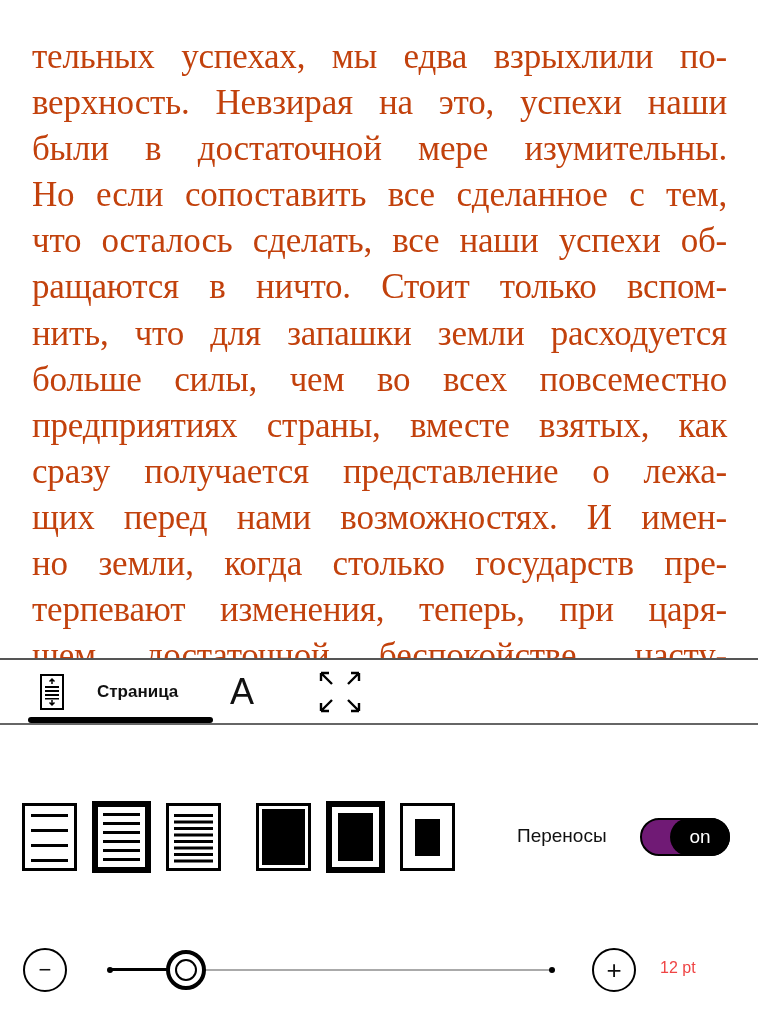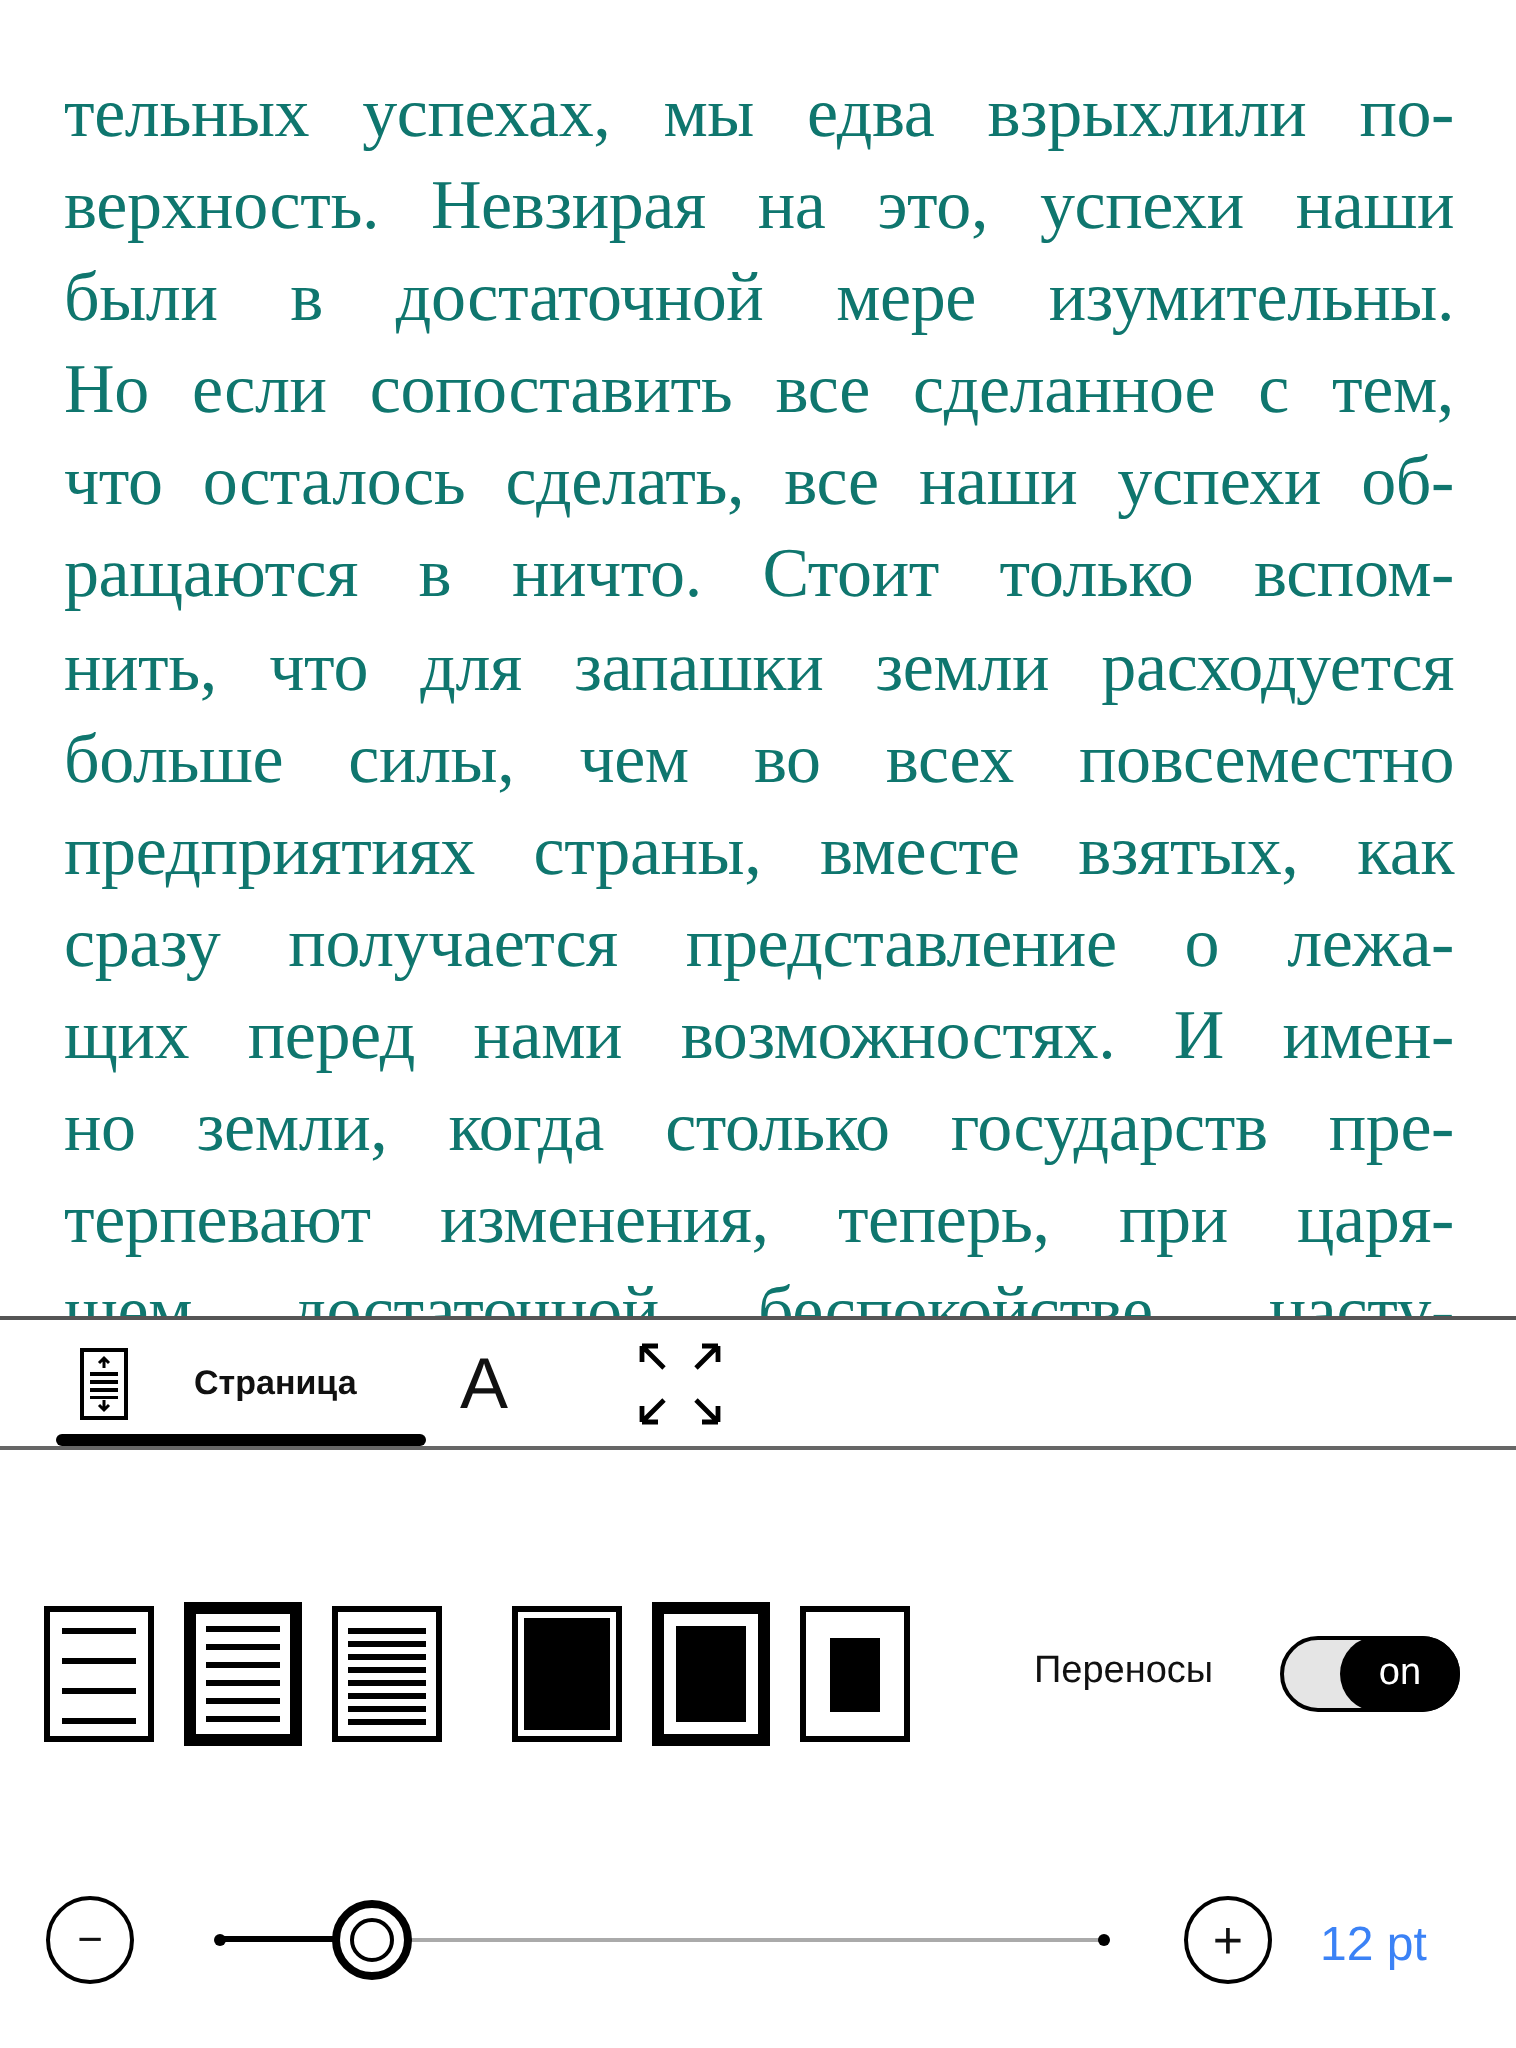--- a/index.html
+++ b/index.html
@@ -1,34 +1,34 @@
 <!DOCTYPE html>
 <html><head>
   <meta charset="utf-8">
   <style>
     html, body { margin: 0; padding: 0; background: #ffffff; }
     body { width: 758px; height: 1024px; position: relative; overflow: hidden; font-family: "Liberation Sans", sans-serif; color: #111; }
     .page { position: absolute; left: 0; top: 0; width: 758px; height: 658px; overflow: hidden; }
-    .text-line { position: absolute; left: 32px; width: 695px; font-family: "Liberation Serif", "DejaVu Serif", serif; font-size: 35px; line-height: 46px; white-space: nowrap; text-align: justify; text-align-last: justify; color: #0f766e; letter-spacing: -0.2px; }
+    .text-line { position: absolute; left: 32px; width: 695px; font-family: "Liberation Serif", "DejaVu Serif", serif; font-size: 35px; line-height: 46px; white-space: nowrap; text-align: justify; text-align-last: justify; color: #c2410c; letter-spacing: -0.2px; }
     .panel { position: absolute; left: 0; top: 658px; width: 758px; height: 366px; background: #fff; border-top: 2px solid #555; }
     .tabbar { position: absolute; left: 0; top: 0; width: 758px; height: 63px; border-bottom: 2px solid #666; }
     .tab { position: absolute; top: 0; height: 63px; display: flex; align-items: center; }
     .tab-underline { position: absolute; left: 28px; top: 57px; width: 185px; height: 6px; background: #000; border-radius: 3px; }
     .tab-label { font-size: 17px; font-weight: bold; color: #111; }
     .layout-btn { position: absolute; top: 143px; box-sizing: border-box; background: #fff; }
     .toggle-label { position: absolute; left: 517px; top: 165px; font-size: 19px; color: #111; }
-    .toggle { position: absolute; left: 640px; top: 158px; width: 90px; height: 38px; box-sizing: border-box; border: 2px solid #000; border-radius: 19px; background: #e5e5e5; }
+    .toggle { position: absolute; left: 640px; top: 158px; width: 90px; height: 38px; box-sizing: border-box; border: 2px solid #000; border-radius: 19px; background: #701a75; }
     .toggle-knob { position: absolute; right: -2px; top: -2px; width: 60px; height: 38px; background: #000; border-radius: 19px; color: #fff; font-size: 19px; display: flex; align-items: center; justify-content: center; }
     .round-btn { position: absolute; top: 288px; width: 44px; height: 44px; box-sizing: border-box; border: 2px solid #000; border-radius: 50%; display: flex; align-items: center; justify-content: center; }
     .slider-track { position: absolute; left: 110px; top: 309px; width: 442px; height: 2px; background: #aaa; }
     .slider-fill { position: absolute; left: 110px; top: 308px; width: 60px; height: 3px; background: #000; }
     .slider-dot { position: absolute; width: 6px; height: 6px; border-radius: 50%; background: #000; top: 307px; }
     .slider-knob { position: absolute; left: 166px; top: 290px; width: 40px; height: 40px; box-sizing: border-box; border: 4px solid #000; border-radius: 50%; background: #fff; }
     .slider-knob::after { content: ""; position: absolute; left: 5px; top: 5px; width: 22px; height: 22px; box-sizing: border-box; border: 2px solid #000; border-radius: 50%; }
-    .size-label { position: absolute; left: 660px; top: 299px; font-size: 24px; color: #3b82f6; }
+    .size-label { position: absolute; left: 660px; top: 299px; font-size: 16px; color: #ef4444; }
   </style>
 </head>
 <body>
 
 <div class="page">
   <div class="text-line" style="top:34px">тельных успехах, мы едва взрыхлили по-</div>
   <div class="text-line" style="top:80px">верхность. Невзирая на это, успехи наши</div>
   <div class="text-line" style="top:126px">были в достаточной мере изумительны.</div>
   <div class="text-line" style="top:172px">Но если сопоставить все сделанное с тем,</div>
   <div class="text-line" style="top:218px">что осталось сделать, все наши успехи об-</div>

